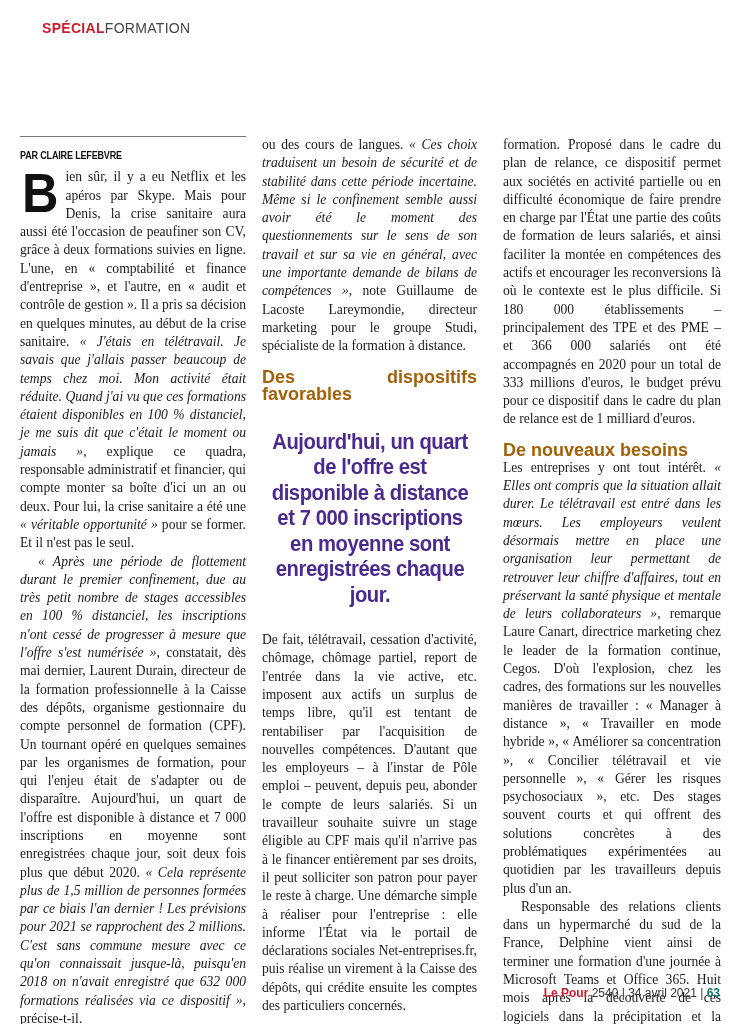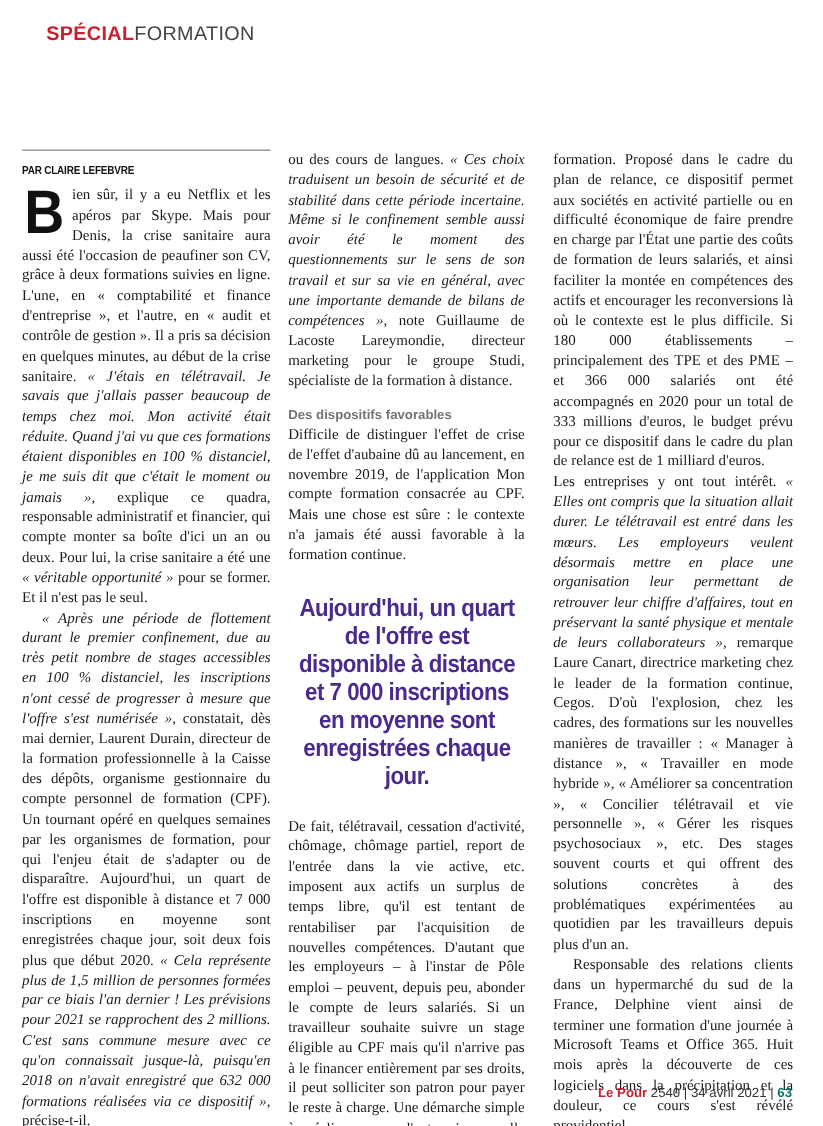--- a/index.html
+++ b/index.html
@@ -1,34 +1,34 @@
 <!DOCTYPE html>
 <html><head>
 <meta charset="utf-8">
 <style>
   html, body { margin: 0; padding: 0; background: #ffffff; }
   body { width: 748px; height: 1024px; position: relative; overflow: hidden; color: #1a1a1a; }
-  .header { position: absolute; left: 42px; top: 20px; font-family: "Liberation Sans", sans-serif; font-size: 18px; letter-spacing: 0.3px; }
+  .header { position: absolute; left: 42px; top: 20px; font-family: "Liberation Sans", sans-serif; font-size: 14px; letter-spacing: 0.3px; }
   .header .special { color: #c8202f; font-weight: 900; }
   .header .formation { color: #444; font-weight: 400; }
 
   .col { position: absolute; top: 136px; font-family: "Liberation Serif", serif; font-size: 13.6px; line-height: 18.3px; text-align: justify; hyphens: auto; }
   .col1 { left: 20px; width: 226px; }
   .col2 { left: 262px; width: 215px; top: 136px; }
   .col3 { left: 503px; width: 218px; top: 136px; }
 
   .rule { border-top: 1px solid #777; margin: 0 0 9px 0; }
   .byline { font-family: "Liberation Sans", sans-serif; font-weight: bold; font-size: 10.5px; letter-spacing: -0.2px; transform: scaleX(0.86); transform-origin: left; margin-bottom: 4px; color: #111; }
 
   p { margin: 0; }
   p.indent { text-indent: 18px; }
   em { }
   .dropcap { float: left; font-family: "Liberation Sans", sans-serif; font-weight: 900; font-size: 56px; line-height: 46px; margin: 2px 5px 0 0; color: #111; transform: scaleX(0.9); }
 
-  h3 { font-family: "Liberation Sans", sans-serif; font-weight: 900; font-size: 12px; margin: 13px 0 0 0; line-height: 17px; color: #737373; }
+  h3 { font-family: "Liberation Sans", sans-serif; font-weight: 900; font-size: 18px; margin: 13px 0 0 0; line-height: 17px; color: #a16207; }
 
   .pullquote { font-family: "Liberation Sans", sans-serif; font-weight: 900; color: #4b2a8e; font-size: 22.5px; line-height: 25.5px; text-align: center; margin: 26px 0 24px -6px; width: 228px; letter-spacing: -0.5px; transform: scaleX(0.9); transform-origin: center; }
 
   .footer { position: absolute; right: 28px; top: 986px; font-family: "Liberation Sans", sans-serif; font-size: 12px; color: #333; }
   .footer .brand { color: #c8202f; font-weight: 900; }
   .footer .page { font-weight: 900; color: #0f766e; }
 </style>
 </head>
 <body>
 
@@ -46,28 +46,28 @@
     <em>« Après une période de flottement durant le premier confinement, due au très petit nombre de stages accessibles en 100 % distanciel, les inscriptions n'ont cessé de progresser à mesure que l'offre s'est numérisée »</em><span>, constatait, dès mai dernier, Laurent Durain, directeur de la formation professionnelle à la Caisse des dépôts, organisme gestionnaire du compte personnel de formation (CPF). Un tournant opéré en quelques semaines par les organismes de formation, pour qui l'enjeu était de s'adapter ou de disparaître. Aujourd'hui, un quart de l'offre est disponible à distance et 7 000 inscriptions en moyenne sont enregistrées chaque jour, soit deux fois plus que début 2020. </span><em>« Cela représente plus de 1,5 million de personnes formées par ce biais l'an dernier ! Les prévisions pour 2021 se rapprochent des 2 millions. C'est sans commune mesure avec ce qu'on connaissait jusque-là, puisqu'en 2018 on n'avait enregistré que 632 000 formations réalisées via ce dispositif »</em><span>, précise-t-il.</span>
   </p>
 
 </div>
 
 <div class="col col2">
   <p>
     <span>ou des cours de langues. </span><em>« Ces choix traduisent un besoin de sécurité et de stabilité dans cette période incertaine. Même si le confinement semble aussi avoir été le moment des questionnements sur le sens de son travail et sur sa vie en général, avec une importante demande de bilans de compétences »</em><span>, note Guillaume de Lacoste Lareymondie, directeur marketing pour le groupe Studi, spécialiste de la formation à distance.</span>
   </p>
   <h3>Des dispositifs favorables</h3>
-  <p>Difficile de distinguer l'effet de crise de l'effet d'aubaine dû au lancement, en novembre 2019, de l'application Mon compte formation consacrée au CPF. Mais une chose est sûre : le contexte n'a jamais été aussi favorable à la formation continue.</p>
   <div class="pullquote">Aujourd'hui, un quart de l'offre est disponible à distance et 7 000 inscriptions en moyenne sont enregistrées chaque jour.</div>
   <p>De fait, télétravail, cessation d'activité, chômage, chômage partiel, report de l'entrée dans la vie active, etc. imposent aux actifs un surplus de temps libre, qu'il est tentant de rentabiliser par l'acquisition de nouvelles compétences. D'autant que les employeurs – à l'instar de Pôle emploi – peuvent, depuis peu, abonder le compte de leurs salariés. Si un travailleur souhaite suivre un stage éligible au CPF mais qu'il n'arrive pas à le financer entièrement par ses droits, il peut solliciter son patron pour payer le reste à charge. Une démarche simple à réaliser pour l'entreprise : elle informe l'État via le portail de déclarations sociales Net-entreprises.fr, puis réalise un virement à la Caisse des dépôts, qui crédite ensuite les comptes des particuliers concernés.</p>
 
 </div>
 
 <div class="col col3">
   <p>formation. Proposé dans le cadre du plan de relance, ce dispositif permet aux sociétés en activité partielle ou en difficulté économique de faire prendre en charge par l'État une partie des coûts de formation de leurs salariés, et ainsi faciliter la montée en compétences des actifs et encourager les reconversions là où le contexte est le plus difficile. Si 180 000 établissements – principalement des TPE et des PME – et 366 000 salariés ont été accompagnés en 2020 pour un total de 333 millions d'euros, le budget prévu pour ce dispositif dans le cadre du plan de relance est de 1 milliard d'euros.</p>
+  <h3>De nouveaux besoins</h3>
   <p>
     <span>Les entreprises y ont tout intérêt. </span><em>« Elles ont compris que la situation allait durer. Le télétravail est entré dans les mœurs. Les employeurs veulent désormais mettre en place une organisation leur permettant de retrouver leur chiffre d'affaires, tout en préservant la santé physique et mentale de leurs collaborateurs »</em><span>, remarque Laure Canart, directrice marketing chez le leader de la formation continue, Cegos. D'où l'explosion, chez les cadres, des formations sur les nouvelles manières de travailler : « Manager à distance », « Travailler en mode hybride », « Améliorer sa concentration », « Concilier télétravail et vie personnelle », « Gérer les risques psychosociaux », etc. Des stages souvent courts et qui offrent des solutions concrètes à des problématiques expérimentées au quotidien par les travailleurs depuis plus d'un an.</span>
   </p>
   <p class="indent">
     <span>Responsable des relations clients dans un hypermarché du sud de la France, Delphine vient ainsi de terminer une formation d'une journée à Microsoft Teams et Office 365. Huit mois après la découverte de ces logiciels dans la précipitation et la douleur, ce cours s'est révélé providentiel. </span>
   </p>
 </div>
 
 <div class="footer">
   <span class="brand">Le Pour</span><span> 2540 | 34 avril 2021 | </span><span class="page">63</span>

